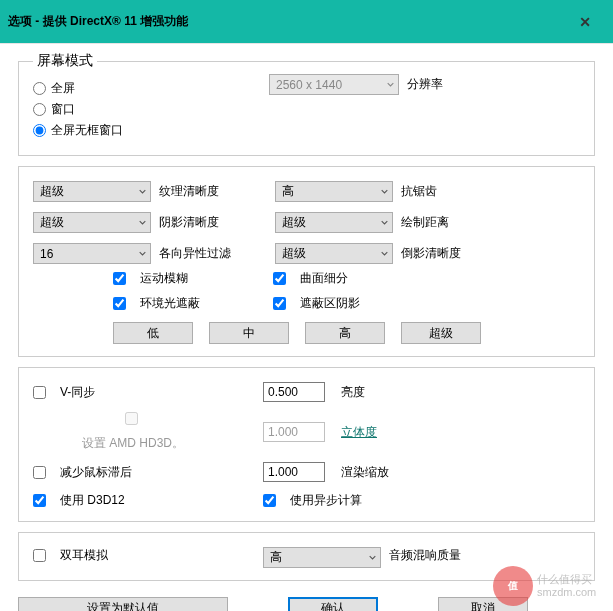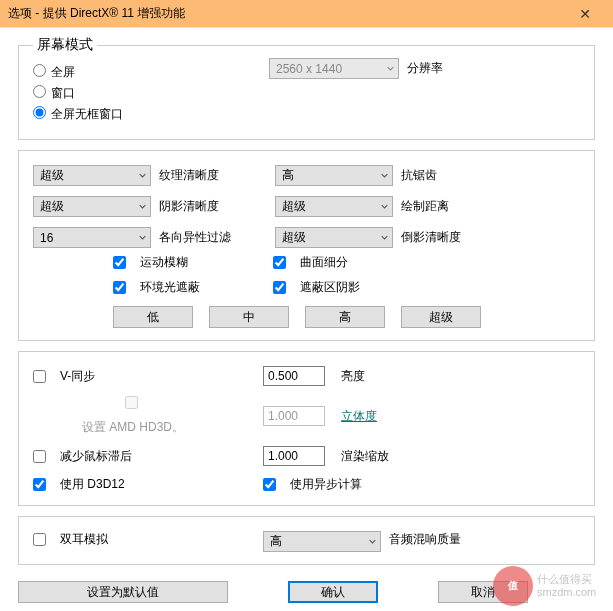--- a/index.html
+++ b/index.html
@@ -1,24 +1,24 @@
 <!DOCTYPE html>
 <html><head>
   <meta charset="utf-8">
   <style>
     * { box-sizing: border-box; margin: 0; padding: 0; }
     body { font-family: "Microsoft YaHei", "SimSun", sans-serif; font-size: 12px; background: #fff; width: 613px; height: 611px; overflow: hidden; position: relative; }
-    .titlebar { height: 28px; display: flex; align-items: center; padding: 0 8px; background: #fdba74; border-bottom: 1px solid #e5e5e5; }
+    .titlebar { height: 44px; display: flex; align-items: center; padding: 0 8px; background: #14b8a6; border-bottom: 1px solid #e5e5e5; font-weight: bold; }
     .titlebar .title { flex: 1; color: #000; }
     .titlebar .close { width: 40px; text-align: center; font-size: 14px; color: #333; cursor: pointer; }
     .content { padding: 8px 18px 0 18px; }
     fieldset.grp { border: 1px solid #ccc; margin-bottom: 10px; padding: 10px 14px 12px 14px; position: relative; }
     fieldset.grp legend { padding: 0 4px; background: #fff; color: #000; font-size: 14px; }
     fieldset.noleg { padding-top: 14px; }
-    .radio-opt { display: flex; align-items: flex-start; margin-bottom: 4px; cursor: pointer; }
+    .radio-opt { display: flex; align-items: center; margin-bottom: 4px; cursor: pointer; }
     .radio-opt input { margin-right: 5px; }
     .radios { display: flex; flex-direction: column; }
     .res-area { position: absolute; left: 250px; top: 4px; display: flex; align-items: center; }
     .dropdown { height: 21px; border: 1px solid #adadad; background: #e1e1e1; display: flex; align-items: center; justify-content: space-between; padding: 0 4px 0 6px; cursor: pointer; }
     .dropdown.disabled { color: #888; background: #e8e8e8; cursor: default; }
     .dropdown .dd-arrow { width: 7px; height: 7px; }
     .lbl { margin-left: 8px; color: #000; }
     .lbl.disabled { color: #0f766e; text-decoration: underline; }
     .grid2 { display: grid; grid-template-columns: 118px 90px 34px 118px 90px; row-gap: 10px; align-items: center; }
     .cbrow { display: flex; align-items: center; gap: 10px; }

